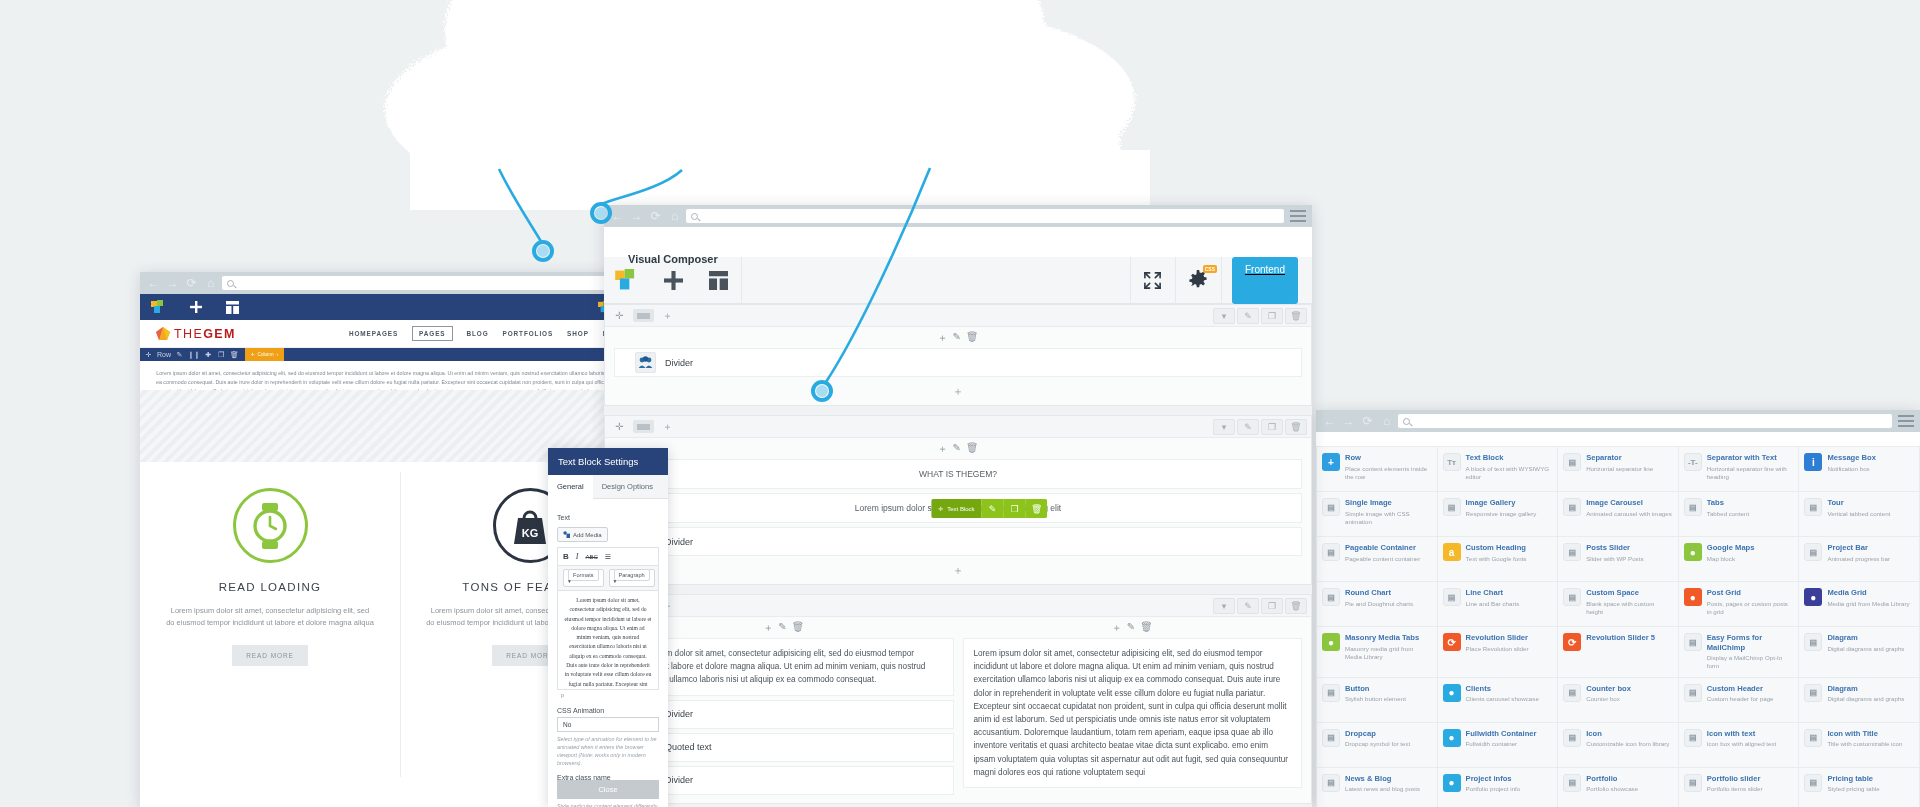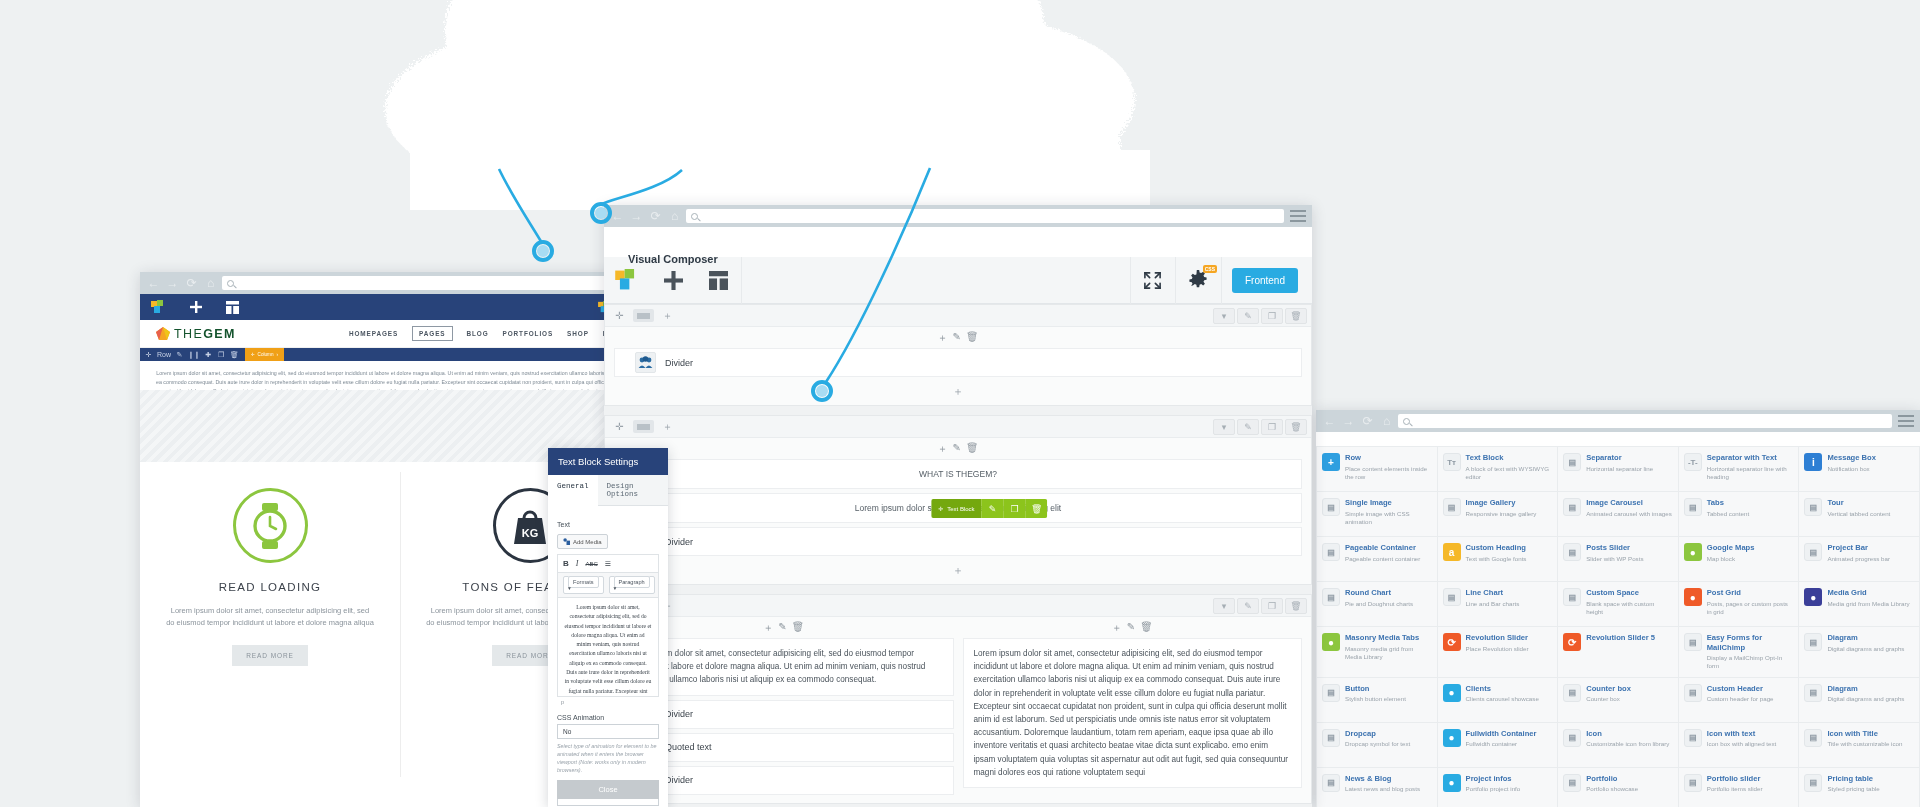--- a/index.html
+++ b/index.html
@@ -60,21 +60,21 @@
   .ham { width:16px; height:12px; display:flex; flex-direction:column; justify-content:space-between; margin-left:6px; }
   .ham i { display:block; height:1.6px; background:#8b979e; }
 
   
   #left-window { left: 140px; top: 272px; width: 520px; height: 535px; }
   .wp-adminbar { height:26px; background:#28437a; display:flex; align-items:center; }
   .wp-adminbar .ab-item { width:37px; height:26px; display:flex; align-items:center; justify-content:center; }
   .wp-adminbar .ab-right { margin-left:auto; display:flex; }
   .site-header { height:28px; background:#fff; display:flex; align-items:center; padding:0 16px; border-bottom:1px solid #f0f0f0;}
   .logo-mark { width:14px; height:14px; margin-right:4px; position:relative; }
-  .logo-text { font-size:12.5px; letter-spacing:1.4px; color:#14532d; font-weight:300; }
+  .logo-text { font-size:12.5px; letter-spacing:1.4px; color:#b91c1c; font-weight:300; }
   .logo-text b { font-weight:700; }
   .site-nav { margin-left:auto; display:flex; gap:14px; align-items:center; font-size:6.4px; letter-spacing:.9px; color:#4b5561; font-weight:700; }
   .site-nav .on { border:1px solid #8e98a3; padding:3px 6px; }
   .vc-rowbar { height:13px; background:#28437a; display:flex; align-items:center; padding:0 2px; gap:0; }
   .vc-rowbar .b { height:13px; min-width:13px; display:flex; align-items:center; justify-content:center; color:#c7d2e6; font-size:7px; padding:0 2px; }
   .vc-rowbar .col-btn { background:#f0a017; color:#fff; font-size:4.6px; padding:0 6px; height:13px; display:flex; align-items:center; gap:3px; margin-left:4px; }
   .lorem-wrap { padding:8px 14px 4px; text-align:center; }
   .lorem-wrap p { font-size:5.3px; line-height:9.2px; color:#7e8a95; }
   .hatch { position:absolute; left:0; right:0; height:72px;
      background: repeating-linear-gradient(-45deg, #f4f6f7 0 4px, #eceff1 4px 8px); }
@@ -83,40 +83,40 @@
   .feat + .feat:before { content:""; position:absolute; left:0; top:10px; bottom:30px; width:1px; background:#ededed; }
   .feat-circ { width:75px; height:75px; border-radius:50%; margin:0 auto 18px; display:flex; align-items:center; justify-content:center;text-align:center; }
   .feat-title { font-size:11.5px; letter-spacing:1.3px; color:#3c424b; font-weight:400; margin-bottom:12px; }
   .feat-desc { font-size:7.5px; line-height:12px; color:#8b949c; padding:0 26px; }
   .readmore { margin-top:16px; display:inline-block; background:#e4e8ea; color:#8a939b; font-size:6.5px; letter-spacing:.9px; padding:7px 14px; }
 
   
   #tb-settings { position:absolute; left:548px; top:448px; width:120px; height:359px; background:#fff; box-shadow:0 2px 12px rgba(30,40,55,.2); z-index:12; }
   .tbs-head { background:#28437a; height:27px; color:#fff; font-size:9.5px; display:flex; align-items:center; padding:0 10px; }
   .tbs-tabs { display:flex; border-bottom:1px solid #dfe3e6; background:#f3f5f6; }
-  .tbs-tabs div { font-size:7.5px; padding:7px 9px; color:#5d6a75;font-family:Liberation Mono, monospace; }
+  .tbs-tabs div { font-size:7.5px; padding:7px 9px; color:#5d6a75; }
   .tbs-tabs div.on { background:#fff; border-bottom:1px solid #fff; margin-bottom:-1px; color:#2b3845; }
   .tbs-body { padding:8px 9px; }
   .tbs-lbl { font-size:7px; color:#444e57; margin:7px 0 3px; }
   .addmedia { border:1px solid #ccd2d7; background:#f7f8f9; border-radius:2px; font-size:6px; color:#555; padding:3px 5px; display:inline-flex; gap:3px; align-items:center; }
   .fmt-row { border:1px solid #dfe3e6; border-bottom:none; display:flex; align-items:center; gap:7px; padding:4px 5px; background:#fff; font-size:8px; color:#3c444c; }
   .fmt-row2 { border:1px solid #dfe3e6; border-bottom:none; display:flex; align-items:center; gap:5px; padding:3px 5px; background:#f6f7f8; font-size:5.6px; color:#4d5660; }
   .fmt-row2 span { border:1px solid #d3d9de; background:#fff; padding:2px 4px; border-radius:2px; }
   .editor-area { border:1px solid #dfe3e6; background:#fff; height:100px; padding:5px 6px; font-family:"Liberation Serif", serif; font-size:5.6px; line-height:9.3px; color:#3b434b; overflow:hidden; text-align:center;}
   .path-bar { font-size:5.5px; color:#8a939b; padding:2px 4px; }
   .sel-box { border:1px solid #ccd2d7; height:15px; font-size:6.5px; color:#3c444c; display:flex; align-items:center; padding:0 5px; background:#fff; }
   .hint { font-size:5.4px; color:#9aa3ab; font-style:italic; line-height:8px; margin-top:3px; }
   .tbs-close { position:absolute; left:9px; right:9px; bottom:8px; height:19px; background:#c5cace; color:#fff; font-size:7.5px; display:flex; align-items:center; justify-content:center; }
 
   
   #vc-window { left: 604px; top: 205px; width: 708px; height: 602px; z-index:8; }
   .vc-topbar { background:#f4f6f7; border-bottom:1px solid #e2e6e9; height:47px; display:flex; align-items:center; }
   .vc-tool { width:46px; height:47px; display:flex; align-items:center; justify-content:center; border-right:1px solid #e7eaec; }
   .vc-title { position:absolute; left:24px; top:26px; font-size:11px; color:#2f3a45; font-weight:600; }
-  .vc-right { margin-left:auto; display:flex; align-items:center; height:47px; }
+  .vc-right { margin-left:auto; display:flex; height:47px;text-decoration:underline; }
   .frontend-btn { background:#29abe2; color:#fff; font-size:10px; padding:7px 13px; border-radius:3px; margin:0 14px 0 10px; }
   .css-badge { position:absolute; background:#f5a623; color:#fff; font-size:5px; font-weight:bold; padding:1px 2px; border-radius:2px; top:8px; right:4px; }
 
   .vc-canvas { background:#f0f2f3; padding:0; height:555px; overflow:hidden; position:relative; }
   .vc-row { background:#fafbfb; border:1px solid #e5e8ea; margin:0 0 9px 0; }
   .vc-rowhead { height:22px; display:flex; align-items:center; background:#f4f6f7; border-bottom:1px solid #e9ecee; padding:0 4px; }
   .rh-btn { width:21px; height:16px; display:flex; align-items:center; justify-content:center; color:#9aa3ab; font-size:10px; }
   .rh-chip { width:21px; height:13px; background:#e2e6e9; border-radius:2px; margin:0 3px; display:flex; align-items:center; justify-content:center; }
   .rh-right { margin-left:auto; display:flex; gap:2px; }
   .rh-right .rb { width:22px; height:16px; background:#edeff1; border:1px solid #e1e4e6; border-radius:2px; display:flex; align-items:center; justify-content:center; color:#a6aeb5; font-size:9px; }

